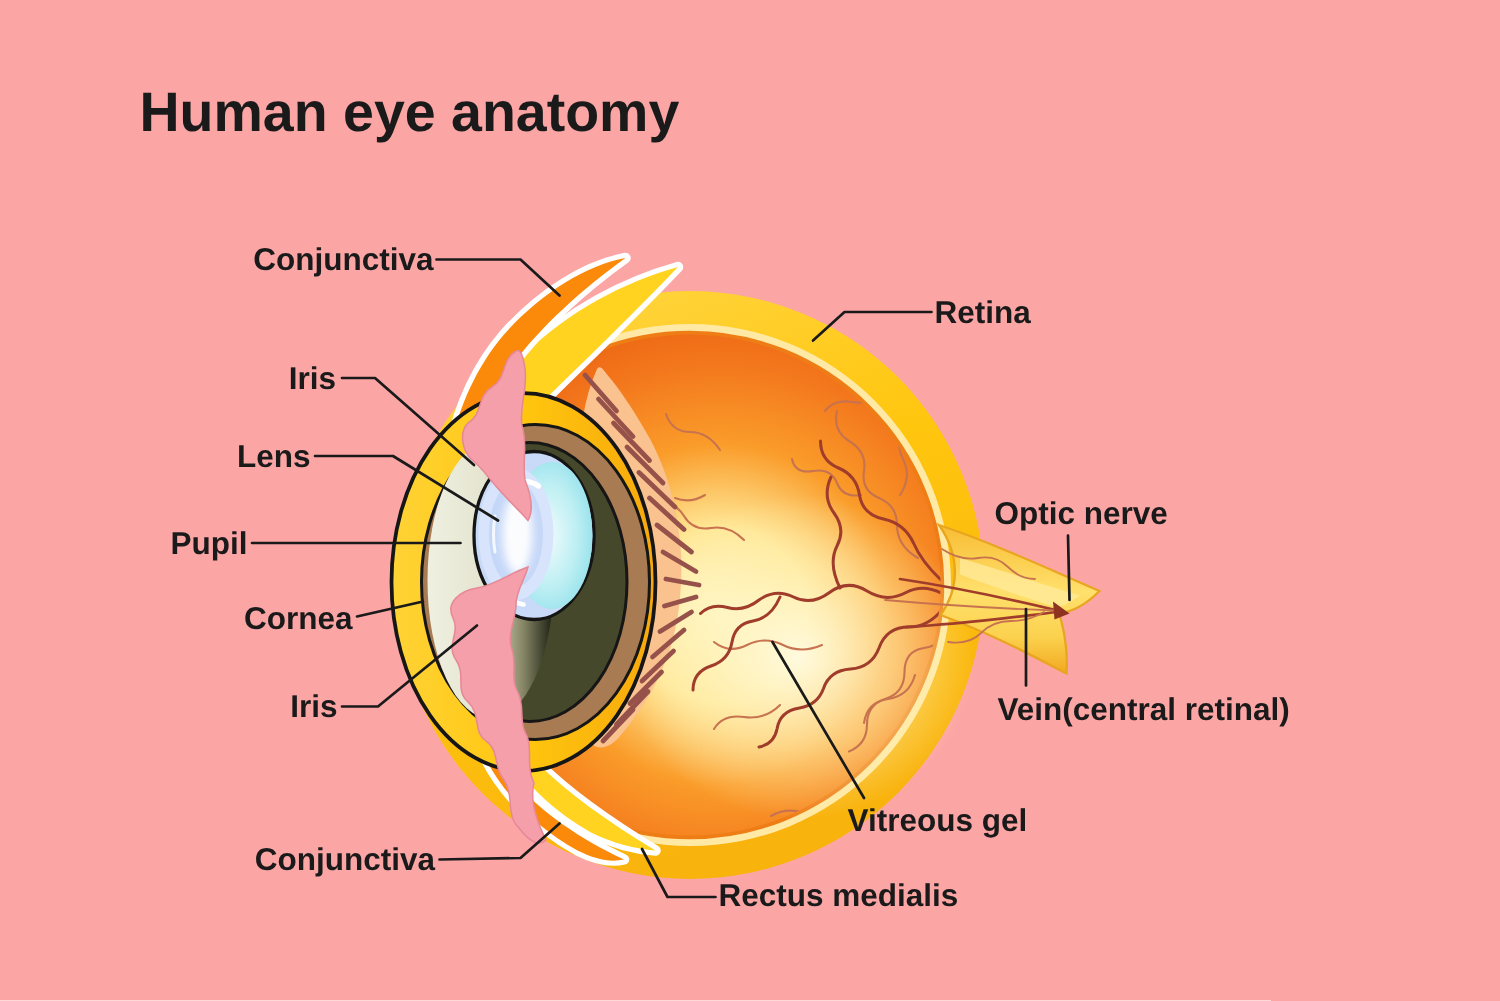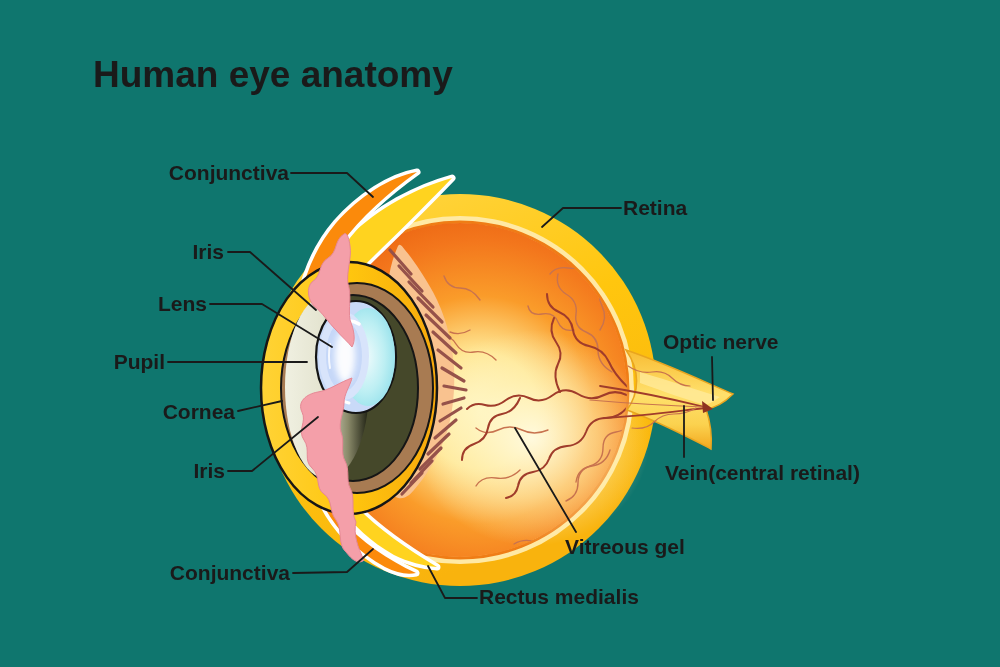--- a/index.html
+++ b/index.html
@@ -1,16 +1,16 @@
 <!DOCTYPE html>
 <html><head>
 <meta charset="utf-8">
 <style>
   html,body{margin:0;padding:0;background:#ffffff;}
-  .stage{position:relative;width:1000px;height:667px;background:#0f766e;overflow:hidden;
+  .stage{position:relative;width:1000px;height:667px;background:#fca5a5;overflow:hidden;
          font-family:"Liberation Sans",sans-serif;}
   svg{position:absolute;left:0;top:0;}
   .ttl{font-family:"Liberation Sans",sans-serif;font-size:37px;font-weight:bold;fill:#1a1a1a;}
   .lbl{font-family:"Liberation Sans",sans-serif;font-size:21px;font-weight:bold;fill:#1a1a1a;}
   .leader{fill:none;stroke:#1a1a1a;stroke-width:1.8;stroke-linecap:round;stroke-linejoin:round;}
 </style>
 </head>
 <body>
 
 <div class="stage">

